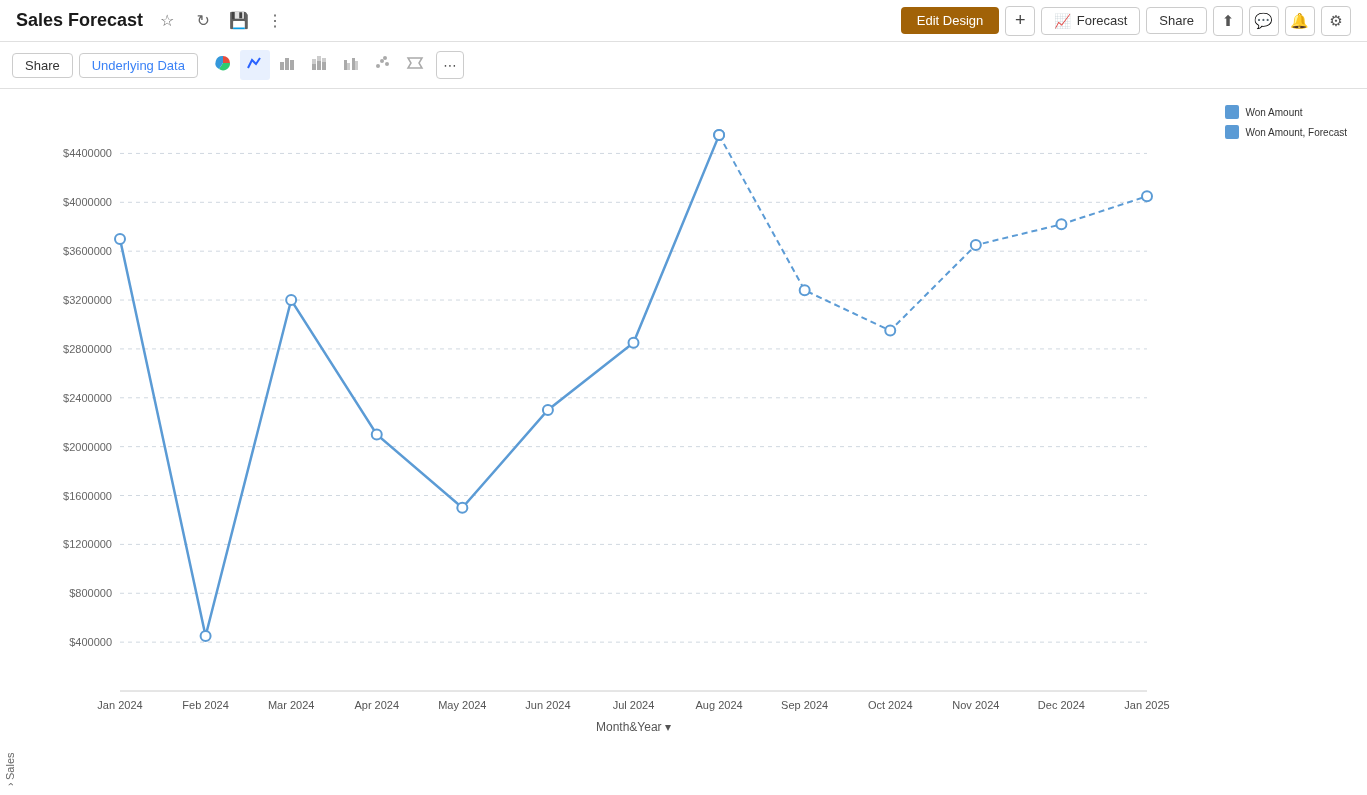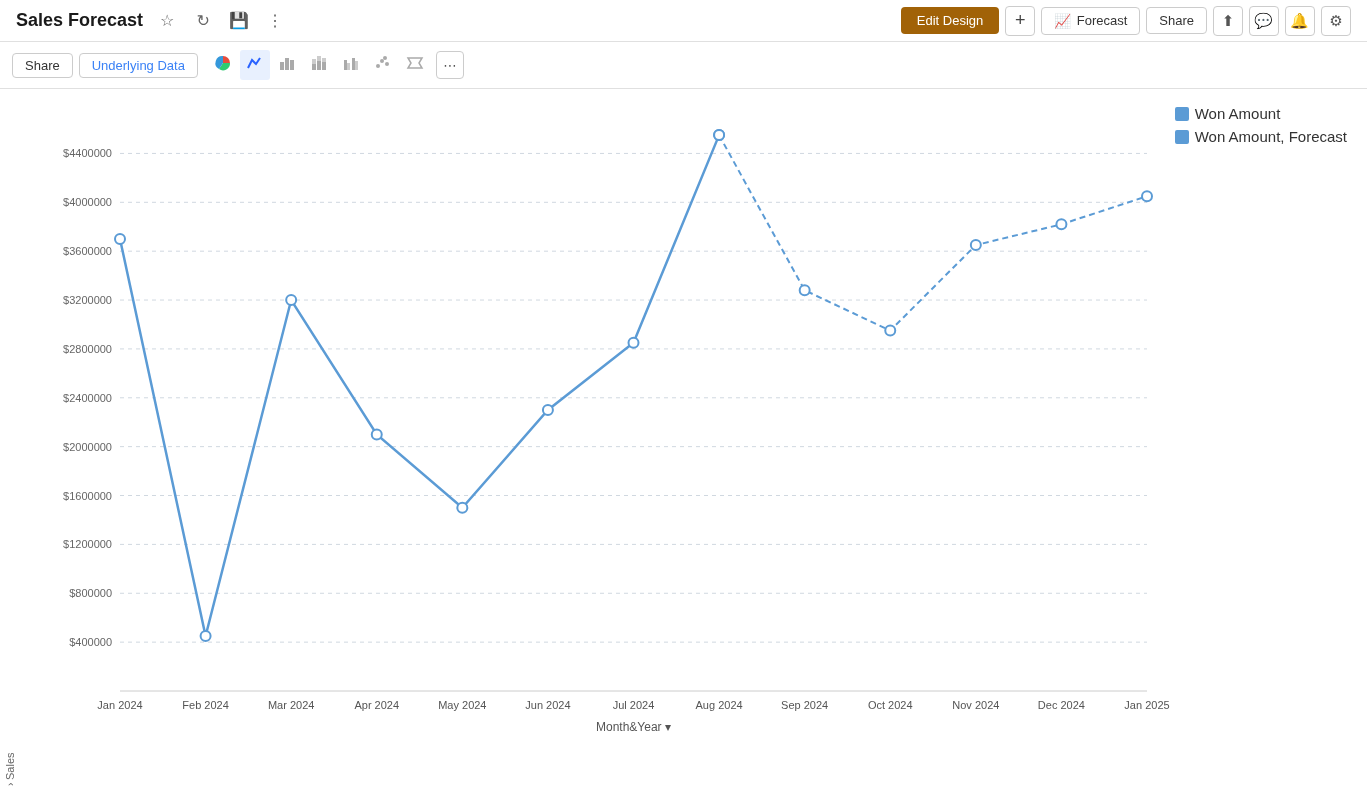--- a/index.html
+++ b/index.html
@@ -88,21 +88,21 @@
 
     .chart-area {
       flex: 1; position: relative; padding: 20px 20px 60px 10px;
     }
 
     .legend {
       position: absolute; top: 16px; right: 20px;
       display: flex; flex-direction: column; gap: 6px;
     }
     .legend-item {
-      display: flex; align-items: center; gap: 6px; font-size: 15px; color: #333;
+      display: flex; align-items: center; gap: 6px; font-size: 10px; color: #333;
     }
   </style>
 </head>
 <body>
 
 <div class="header">
   <span class="title">Sales Forecast</span>
   <div class="header-icons">
     <button class="icon-btn" title="Favorite">☆</button>
     <button class="icon-btn" title="Refresh">↻</button>

